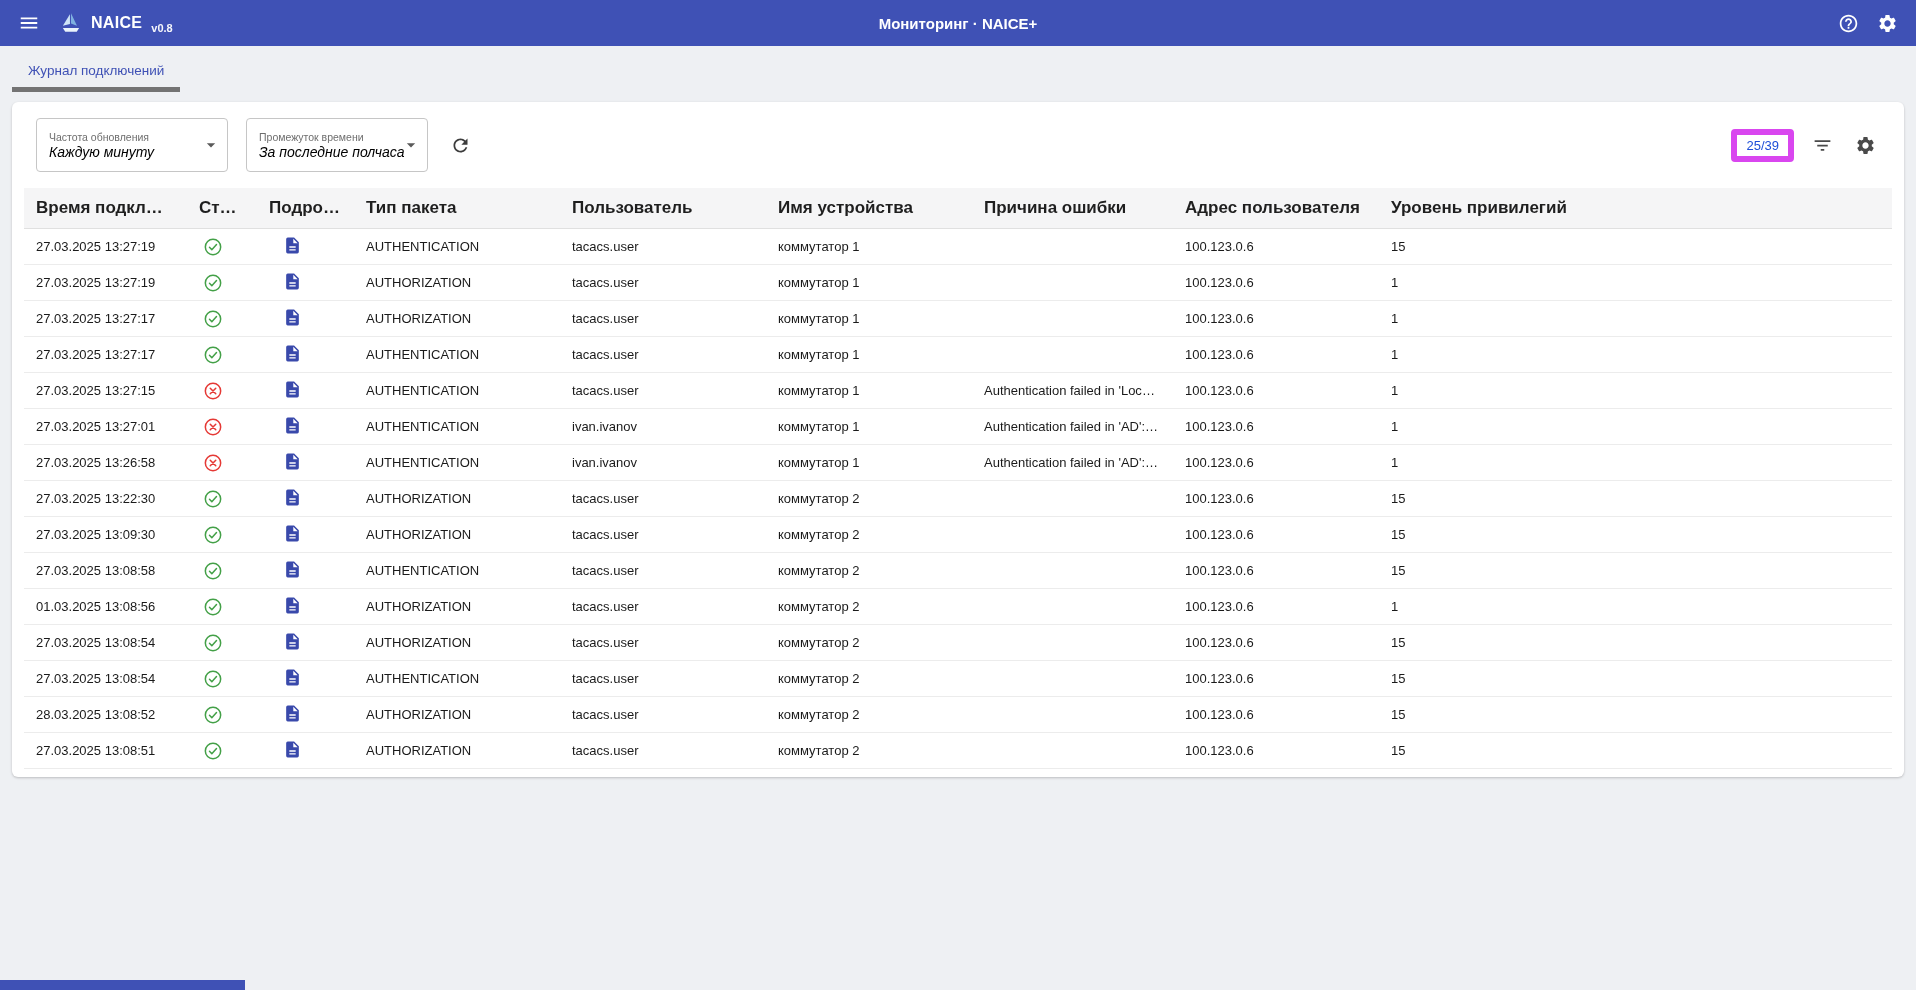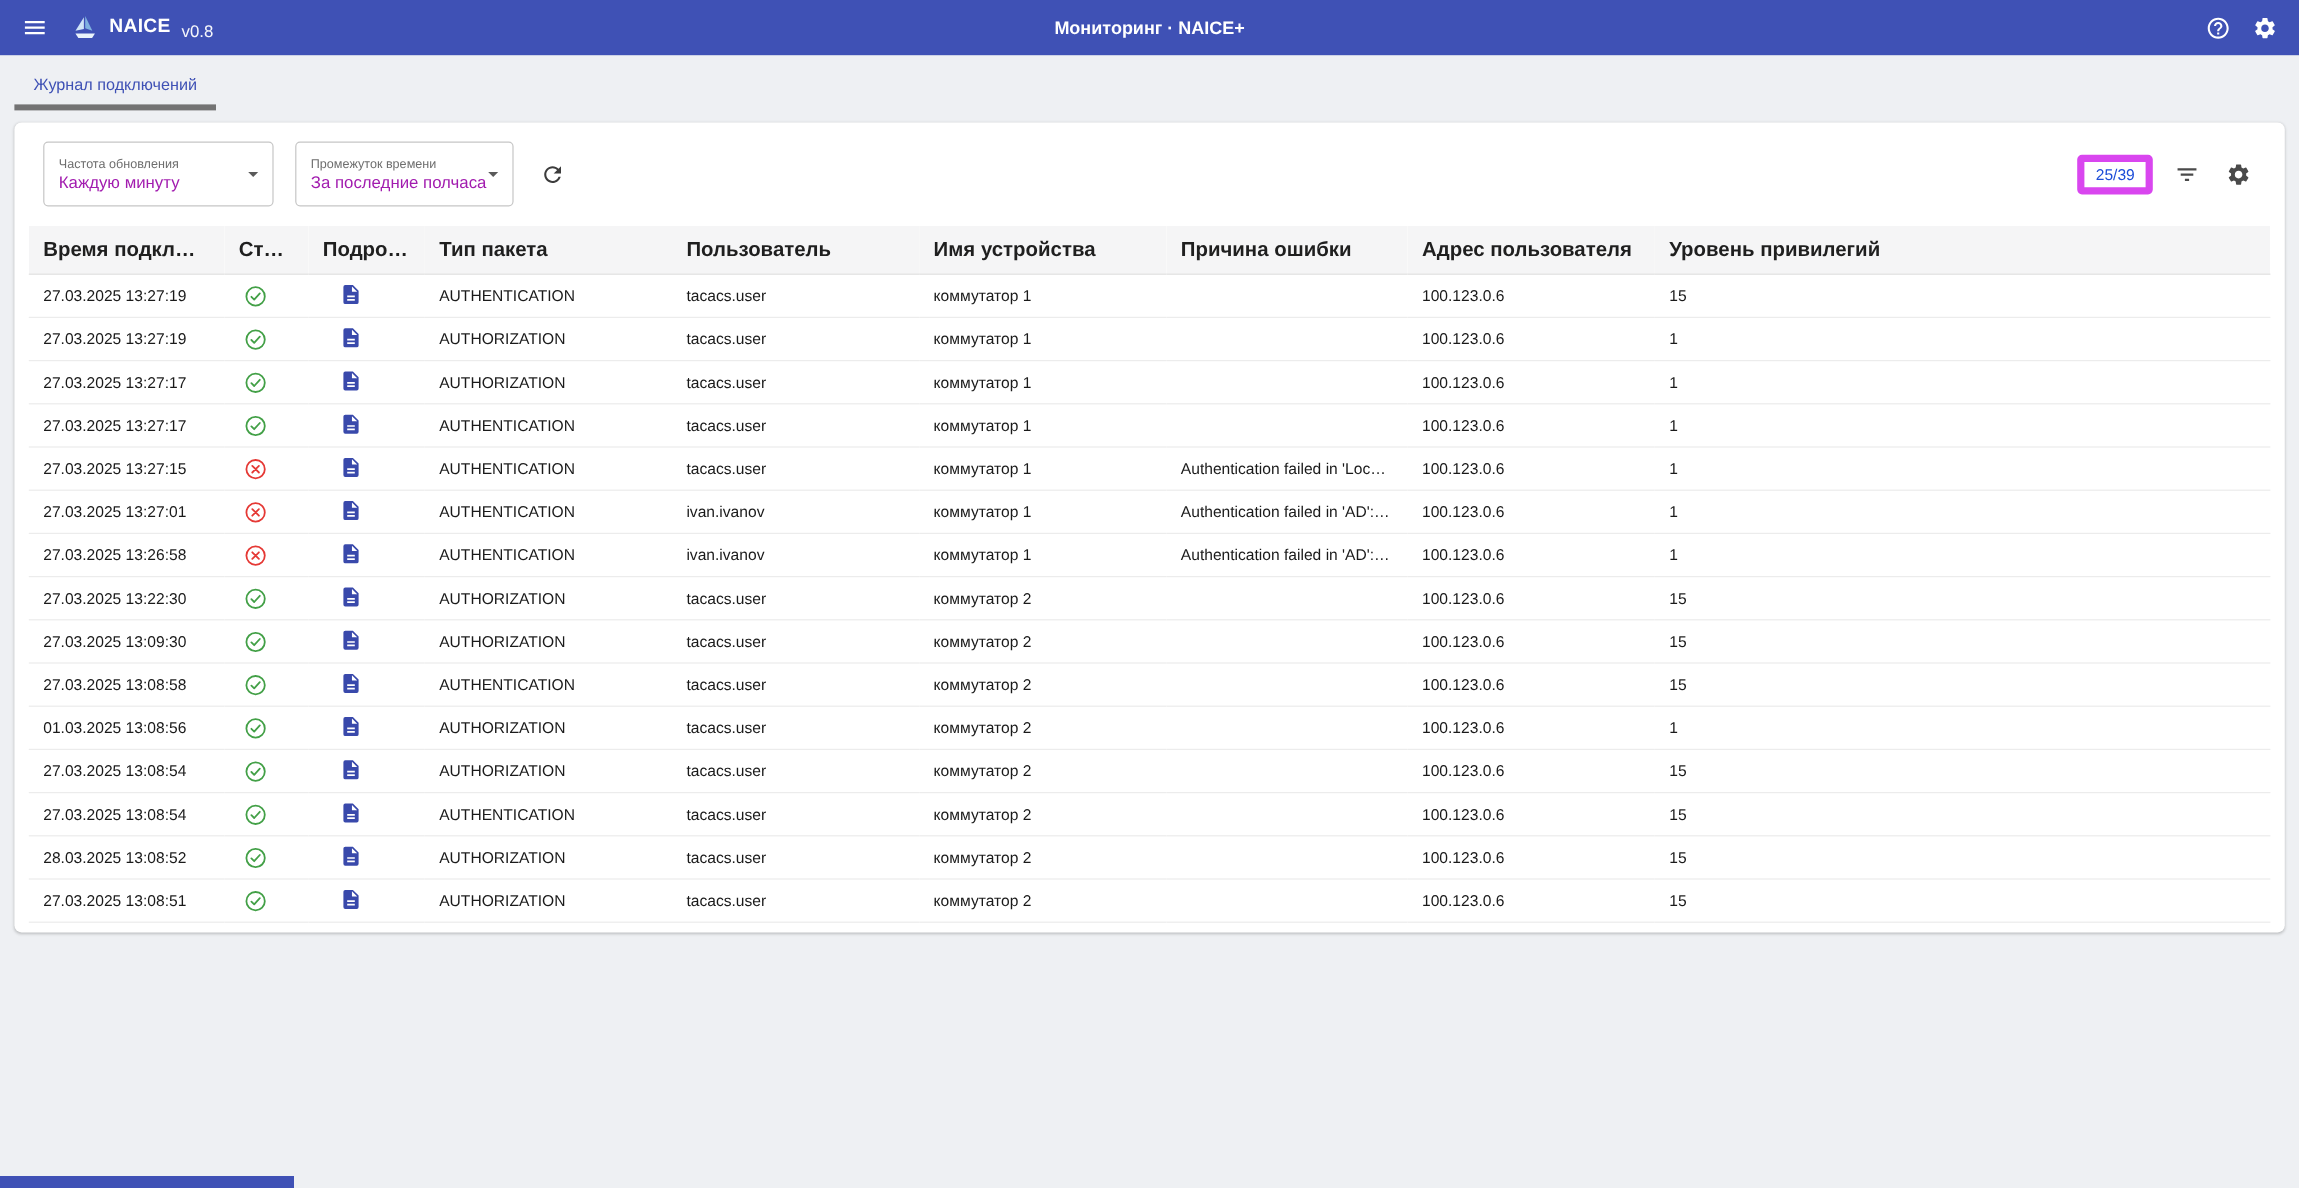--- a/index.html
+++ b/index.html
@@ -18,21 +18,21 @@
     color: #fff;
     display: flex;
     align-items: center;
     padding: 0 14px;
     position: relative;
   }
   .appbar .icon-btn { background: none; border: none; cursor: pointer; display: inline-flex; align-items: center; justify-content: center; padding: 4px; }
   .appbar .menu-btn { margin-right: 14px; }
   .logo-wrap { display: flex; align-items: center; gap: 7px; justify-content: center; }
   .logo-name { font-size: 16px; font-weight: 700; letter-spacing: 0.3px; }
-  .logo-version { font-size: 14px; font-weight: 400; opacity: 0.95; margin-left: 2px; align-self: flex-end; padding-bottom: 2px; }
+  .logo-version { font-size: 11px; font-weight: 700; opacity: 0.95; margin-left: 2px; align-self: flex-end; padding-bottom: 2px; }
   .appbar-title {
     position: absolute; left: 50%; transform: translateX(-50%);
     font-size: 15px; font-weight: 700; white-space: nowrap;
   }
   .appbar-right { margin-left: auto; display: flex; align-items: center; gap: 10px; }
 
   
   .tabbar { display: flex; align-items: flex-end; padding: 12px 12px 0; height: 46px; }
   .tab {
     padding: 8px 16px 9px;
@@ -59,21 +59,21 @@
     position: relative;
     border: 1px solid #c6c6c6;
     border-radius: 4px;
     height: 54px;
     padding: 5px 30px 4px 12px;
     cursor: pointer;
     background: #fff;
     display: flex; flex-direction: column; justify-content: center;
   }
   .mselect-label { font-size: 10.5px; color: #6e6e6e; line-height: 13px; white-space: nowrap; }
-  .mselect-value { font-size: 14px; color: #a21caf; line-height: 17px; white-space: nowrap; }
+  .mselect-value { font-size: 14px; color: #000000; line-height: 17px; white-space: nowrap; font-style: italic; }
   .mselect-arrow { position: absolute; right: 6px; top: 50%; transform: translateY(-50%); display: inline-flex; }
   .select-frequency { width: 192px; }
   .select-range { width: 182px; }
 
   .tool-icon-btn { background: none; border: none; cursor: pointer; display: inline-flex; align-items: center; justify-content: center; padding: 4px; }
   .toolbar-right { margin-left: auto; display: flex; align-items: center; gap: 14px; }
   .counter {
     color: #1d4ed8;
     font-size: 13px;
     border: 6px solid #d946ef;

